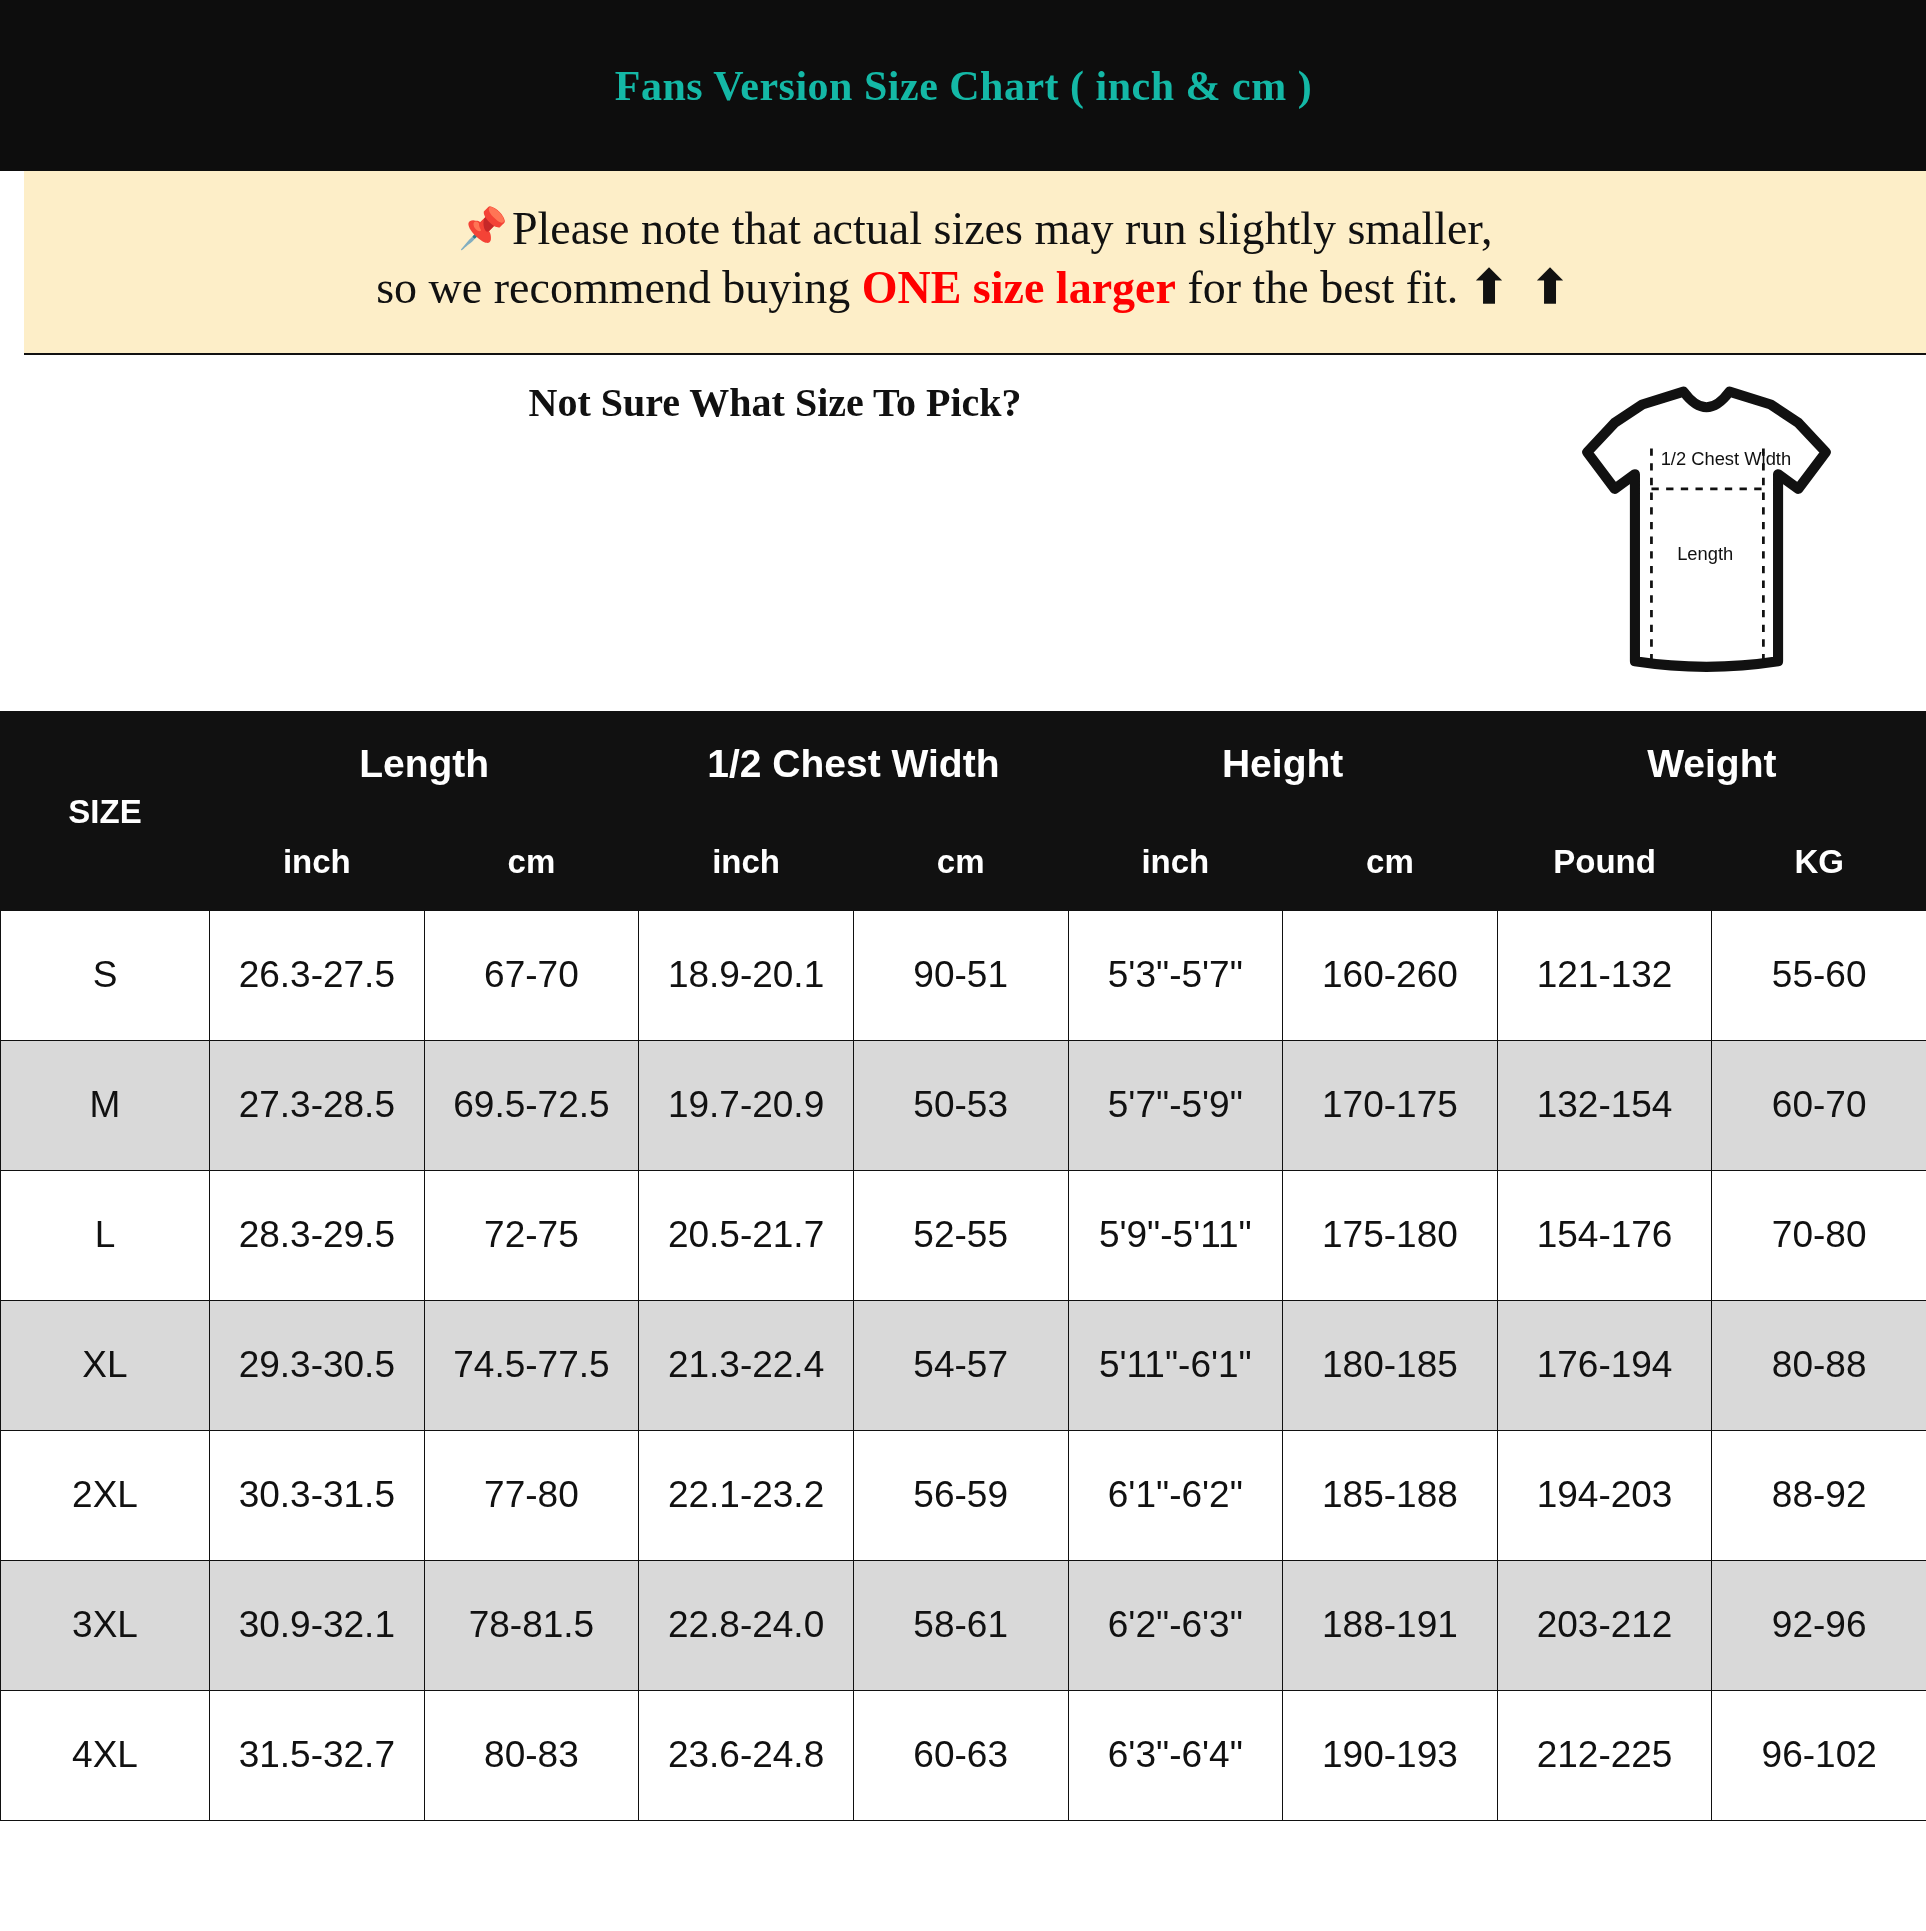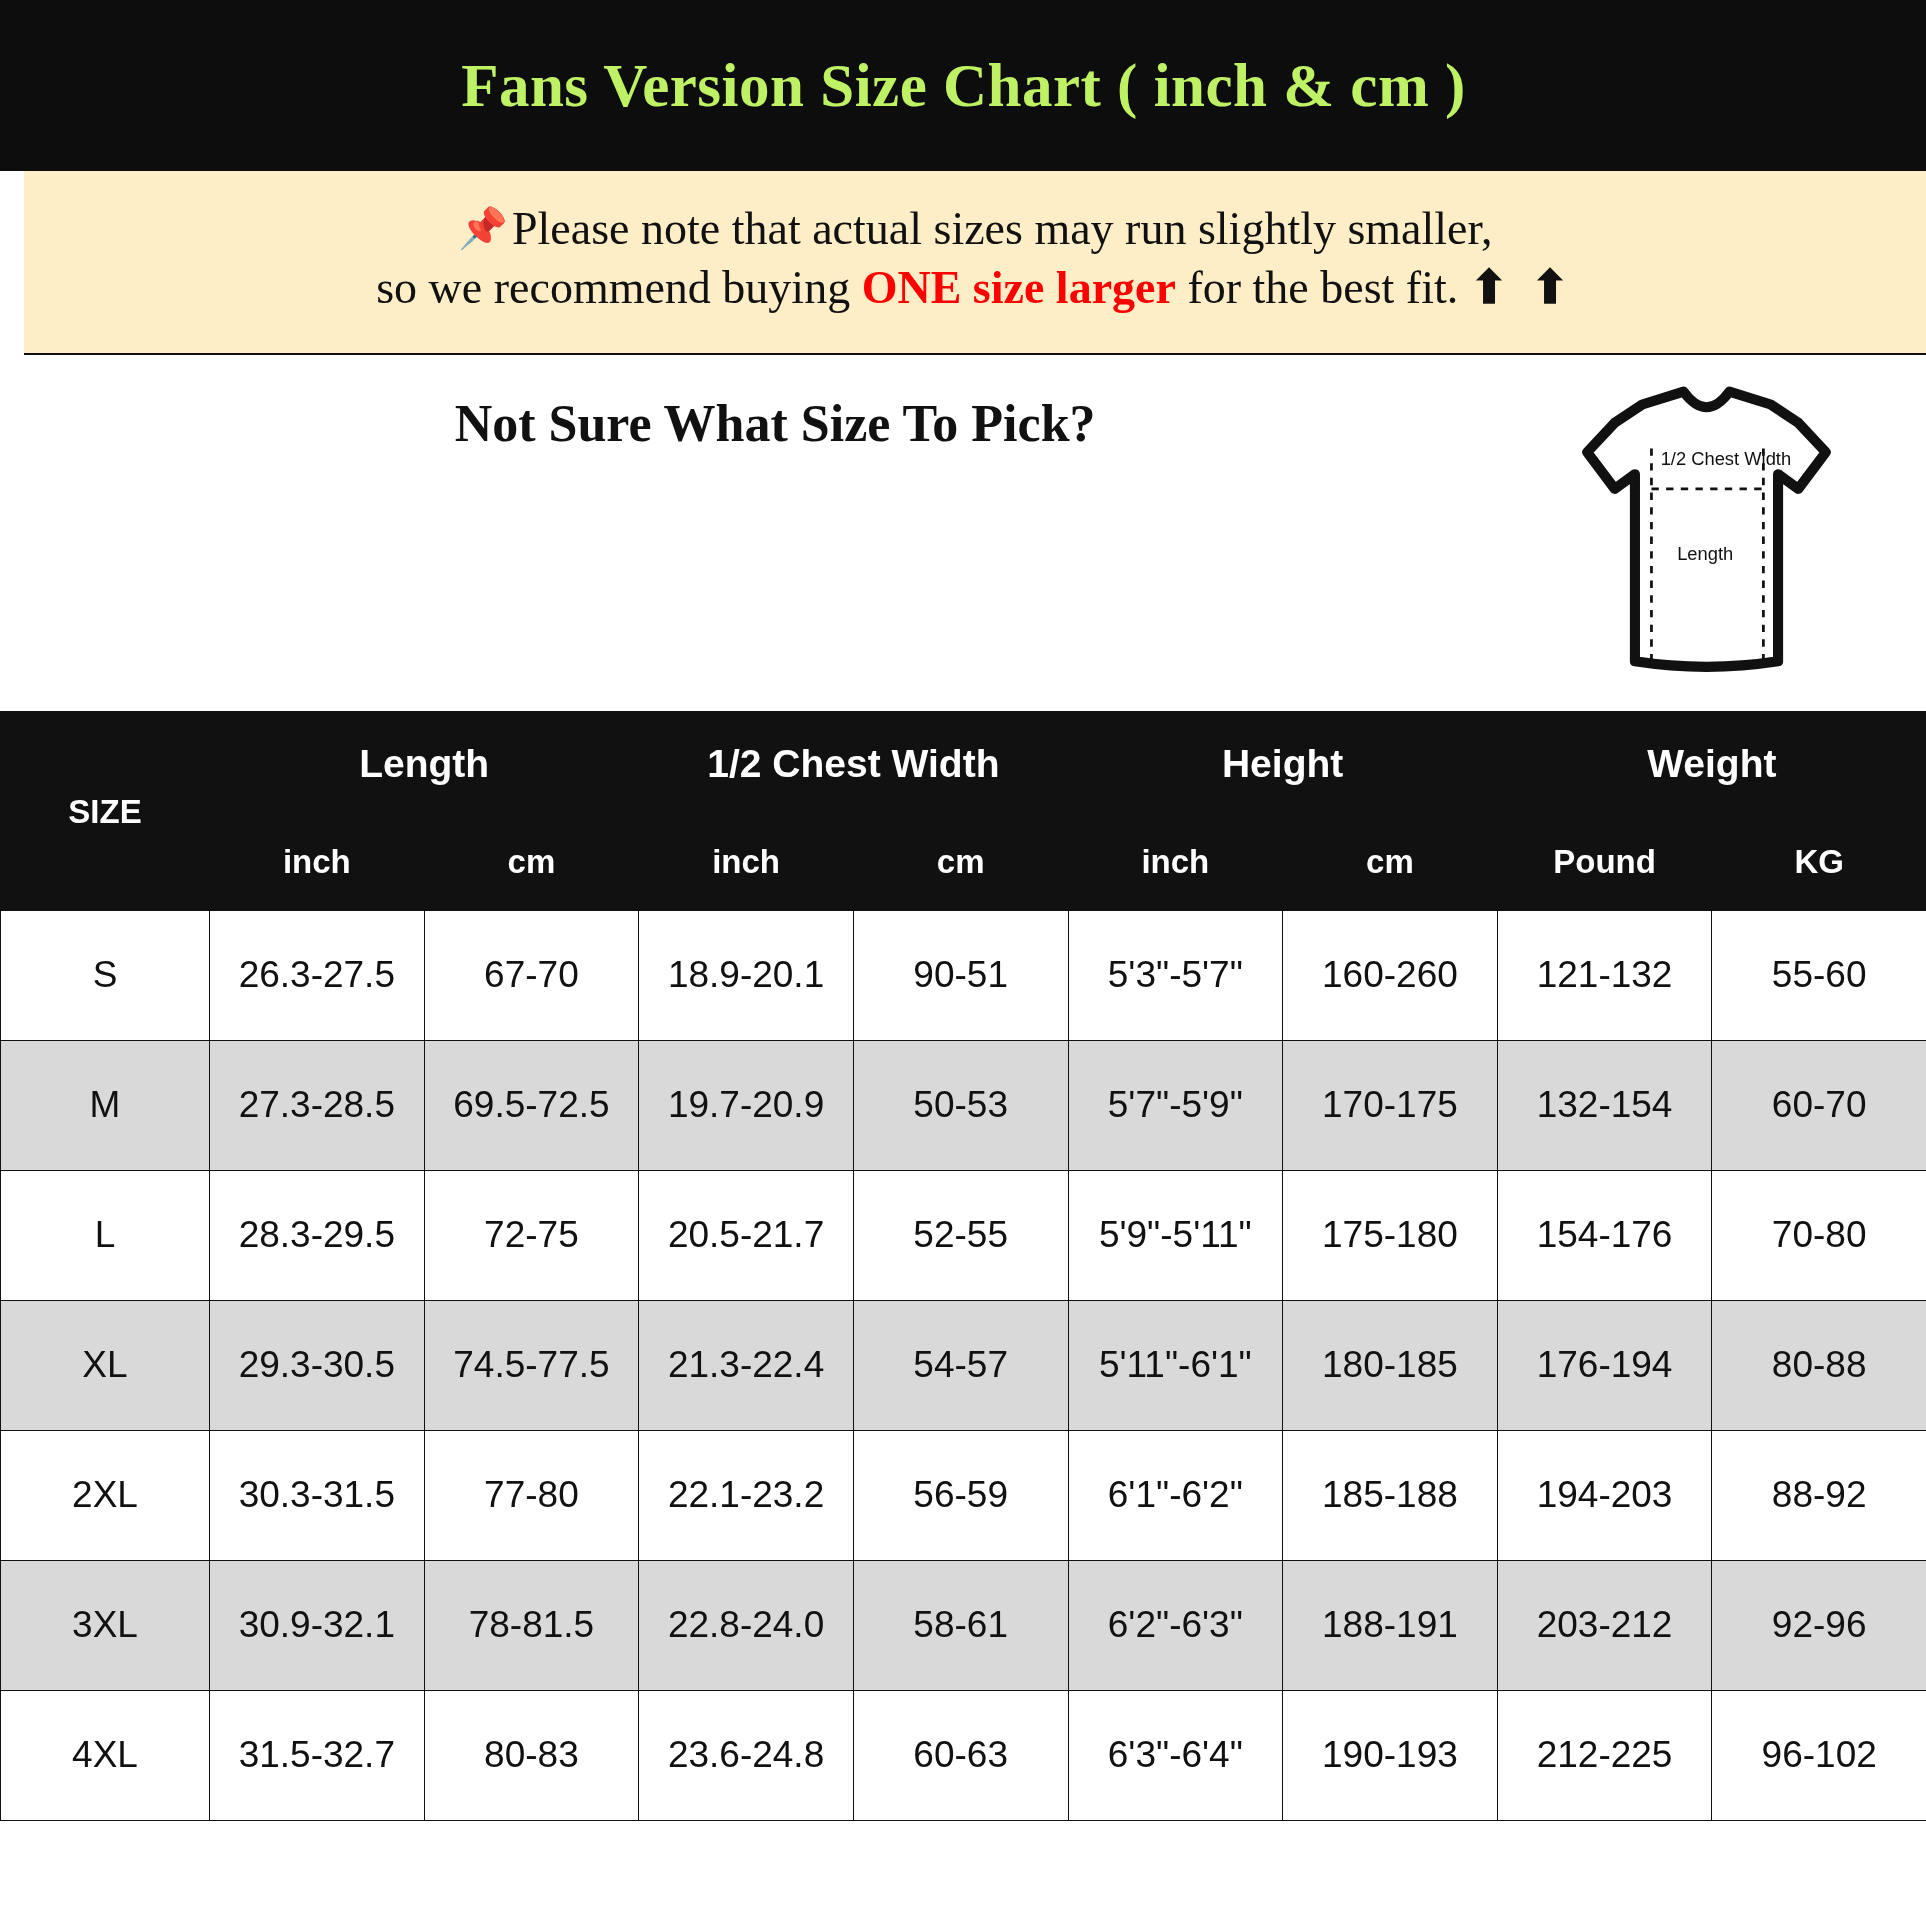--- a/index.html
+++ b/index.html
@@ -20,22 +20,22 @@
   
   .title-bar {
     background: #0d0d0d;
     height: 171px;
     display: flex;
     align-items: center;
     justify-content: center;
   }
   .title-bar h1 {
     margin: 0;
-    color: #bef264;
-    font-size: 61px;
+    color: #14b8a6;
+    font-size: 42px;
     font-weight: bold;
     letter-spacing: 0.5px;
     font-family: "Liberation Serif", serif;
   }
 
   
   .note-band {
     background: #fdeec8;
     padding: 29px 37px 35px 37px;
     text-align: center;
@@ -70,23 +70,22 @@
   }
   .help-text {
     flex: 1 1 auto;
     text-align: center;
     font-family: "Liberation Serif", serif;
     font-weight: bold;
     color: #111;
     padding-left: 9.2px;
   }
   .help-title {
-    font-size: 52px;
+    font-size: 40px;
     margin-bottom: 7.3px;
-    margin-top: 15px;
   }
   .help-body {
     font-size: 40px;
     line-height: 1.33;
   }
   .shirt-wrap {
     flex: 0 0 386px;
     display: flex;
     justify-content: center;
     align-items: flex-start;

